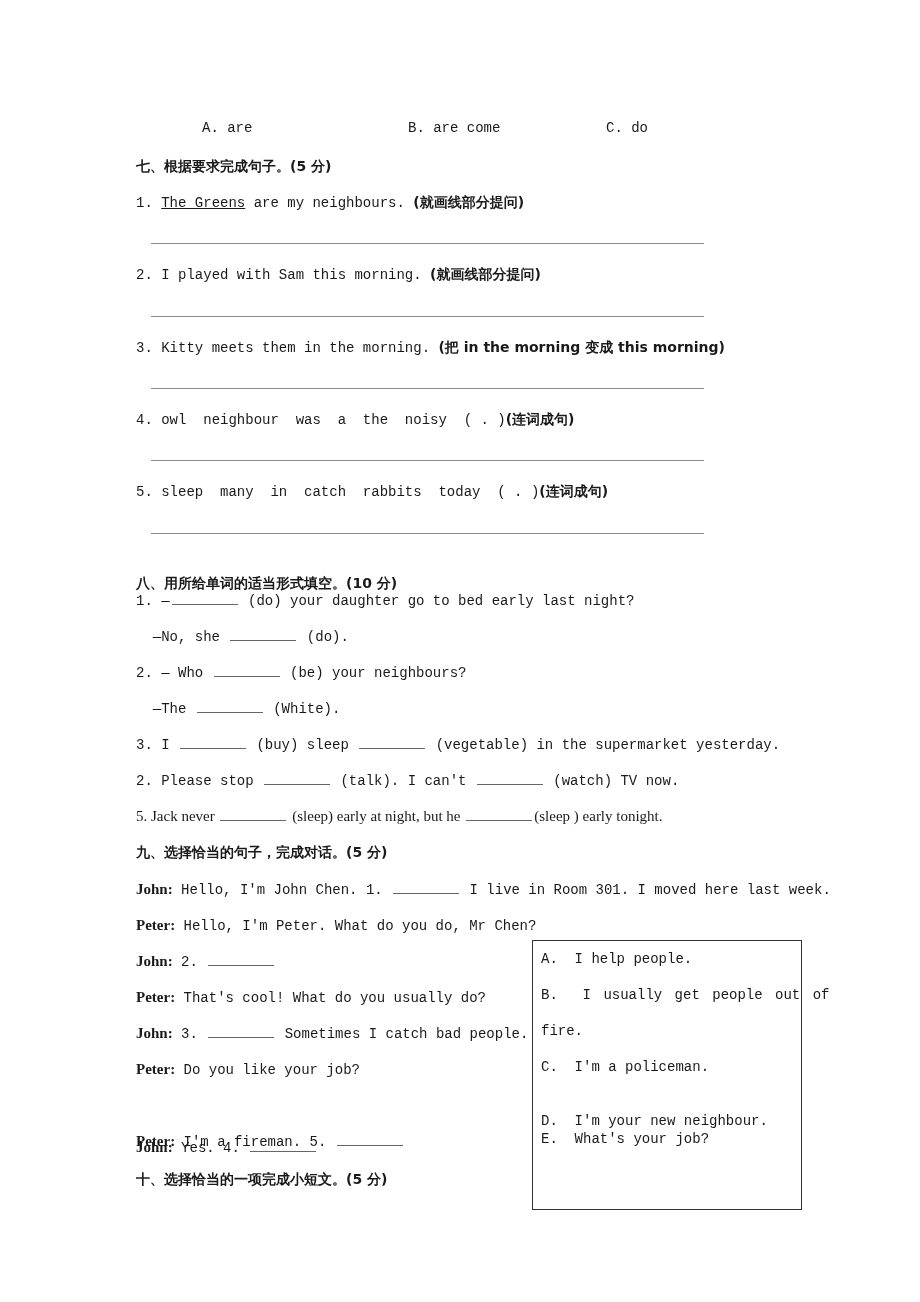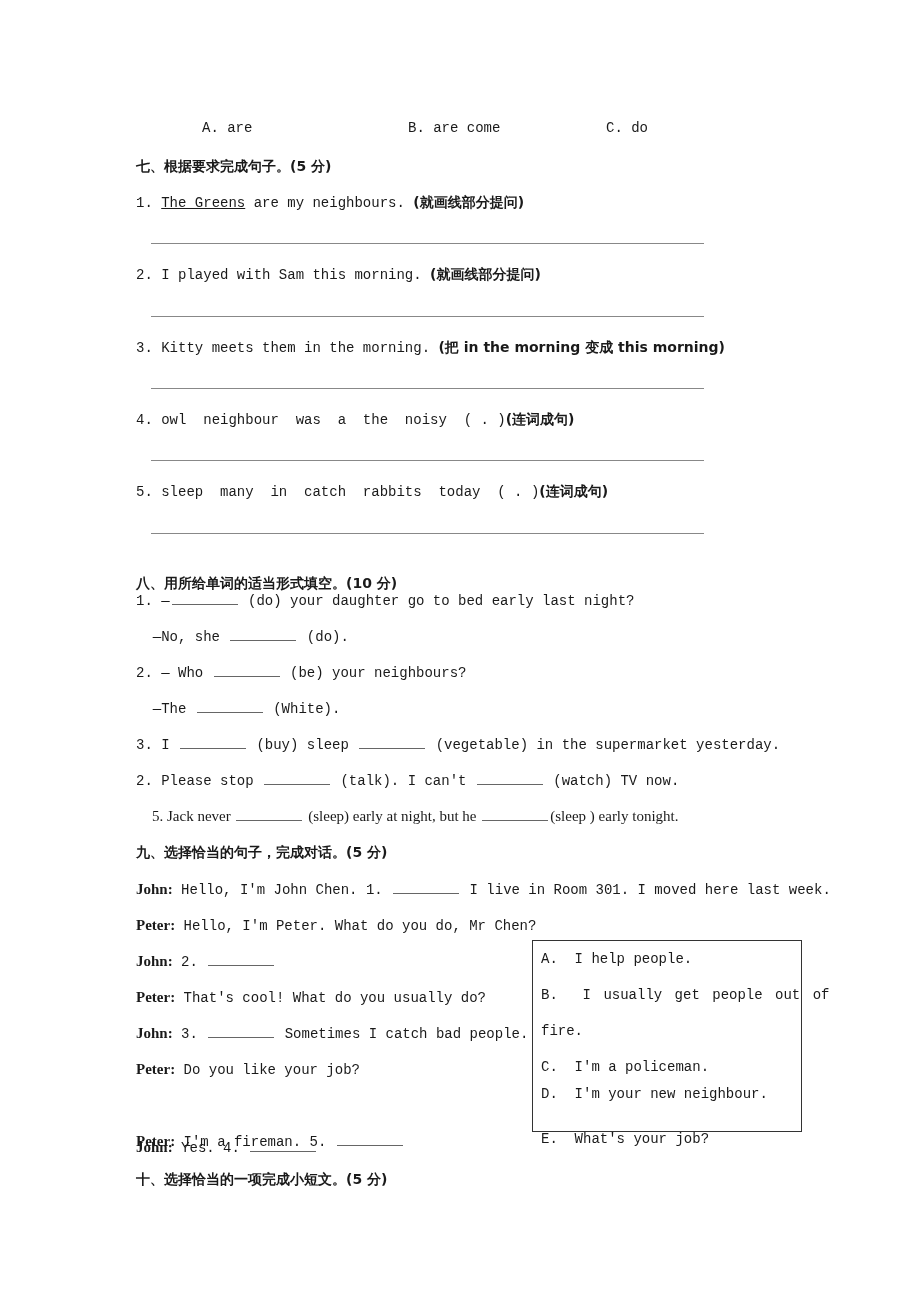--- a/index.html
+++ b/index.html
@@ -20,21 +20,21 @@
     display: inline-block; width: 66px; border-bottom: 1px solid #666;
     height: 14px; vertical-align: baseline; margin: 0 2px;
   }
   .answer-line {
     position: absolute; left: 151px; width: 553px; height: 0;
     border-top: 1px solid #888;
   }
   .speaker { font-weight: bold; font-family: "Liberation Serif", serif; font-size: 15px; }
   .opt { position: absolute; top: 120px; font-family: "Liberation Mono", monospace; font-size: 14px; }
   .box {
-    position: absolute; left: 532px; top: 940px; width: 270px; height: 192px;
+    position: absolute; left: 532px; top: 940px; width: 270px; height: 270px;
     border: 1px solid #333; box-sizing: border-box;
   }
   .box .item {
     position: absolute; left: 8px; font-family: "Liberation Mono", monospace; font-size: 14px; white-space: pre;
   }
 </style>
 </head>
 <body>
 
 <div class="opt" style="left:202px">A. are</div>
@@ -59,35 +59,35 @@
 <div class="answer-line" style="top:533px"></div>
 
 <div class="line cn" style="top:573px">八、用所给单词的适当形式填空。(10 分)</div>
 
 <div class="line" style="top:590px"><span>1. —</span><span class="blank"></span><span> (do) your daughter go to bed early last night?</span></div>
 <div class="line" style="top:626px"><span>  —No, she </span><span class="blank"></span><span> (do).</span></div>
 <div class="line" style="top:662px"><span>2. — Who </span><span class="blank"></span><span> (be) your neighbours?</span></div>
 <div class="line" style="top:698px"><span>  —The </span><span class="blank"></span><span> (White).</span></div>
 <div class="line" style="top:734px"><span>3. I </span><span class="blank"></span><span> (buy) sleep </span><span class="blank"></span><span> (vegetable) in the supermarket yesterday.</span></div>
 <div class="line" style="top:770px"><span>2. Please stop </span><span class="blank"></span><span> (talk). I can't </span><span class="blank"></span><span> (watch) TV now.</span></div>
-<div class="line" style="top:806px; font-family:'Liberation Serif', serif; font-size:15px;margin-left:16px;"><span>5. Jack never </span><span class="blank"></span><span> (sleep) early at night, but he </span><span class="blank"></span><span>(sleep ) early tonight.</span></div>
+<div class="line" style="top:806px; font-family:'Liberation Serif', serif; font-size:15px;"><span>5. Jack never </span><span class="blank"></span><span> (sleep) early at night, but he </span><span class="blank"></span><span>(sleep ) early tonight.</span></div>
 
 <div class="line cn" style="top:842px">九、选择恰当的句子，完成对话。(5 分)</div>
 
 <div class="line" style="top:879px"><span class="speaker">John:</span><span> Hello, I'm John Chen. 1. </span><span class="blank"></span><span> I live in Room 301. I moved here last week.</span></div>
 <div class="line" style="top:915px"><span class="speaker">Peter:</span><span> Hello, I'm Peter. What do you do, Mr Chen?</span></div>
 <div class="line" style="top:951px"><span class="speaker">John:</span><span> 2. </span><span class="blank"></span></div>
 <div class="line" style="top:987px"><span class="speaker">Peter:</span><span> That's cool! What do you usually do?</span></div>
 <div class="line" style="top:1023px"><span class="speaker">John:</span><span> 3. </span><span class="blank"></span><span> Sometimes I catch bad people.</span></div>
 <div class="line" style="top:1059px"><span class="speaker">Peter:</span><span> Do you like your job?</span></div>
 <div class="line" style="top:1137px"><span class="speaker">John:</span><span> Yes. 4. </span><span class="blank"></span></div>
 <div class="line" style="top:1131px"><span class="speaker">Peter:</span><span> I'm a fireman. 5. </span><span class="blank"></span></div>
 
 <div class="box">
   <div class="item" style="top:10px">A.  I help people.</div>
   <div class="item" style="top:46px; word-spacing:4px">B.  I usually get people out of</div>
   <div class="item" style="top:82px">fire.</div>
   <div class="item" style="top:118px">C.  I'm a policeman.</div>
-  <div class="item" style="top:145px">D.  I'm your new neighbour.</div>
+  <div class="item" style="top:172px">D.  I'm your new neighbour.</div>
   <div class="item" style="top:190px">E.  What's your job?</div>
 </div>
 
 <div class="line cn" style="top:1169px">十、选择恰当的一项完成小短文。(5 分)</div>
 
 </body></html>

